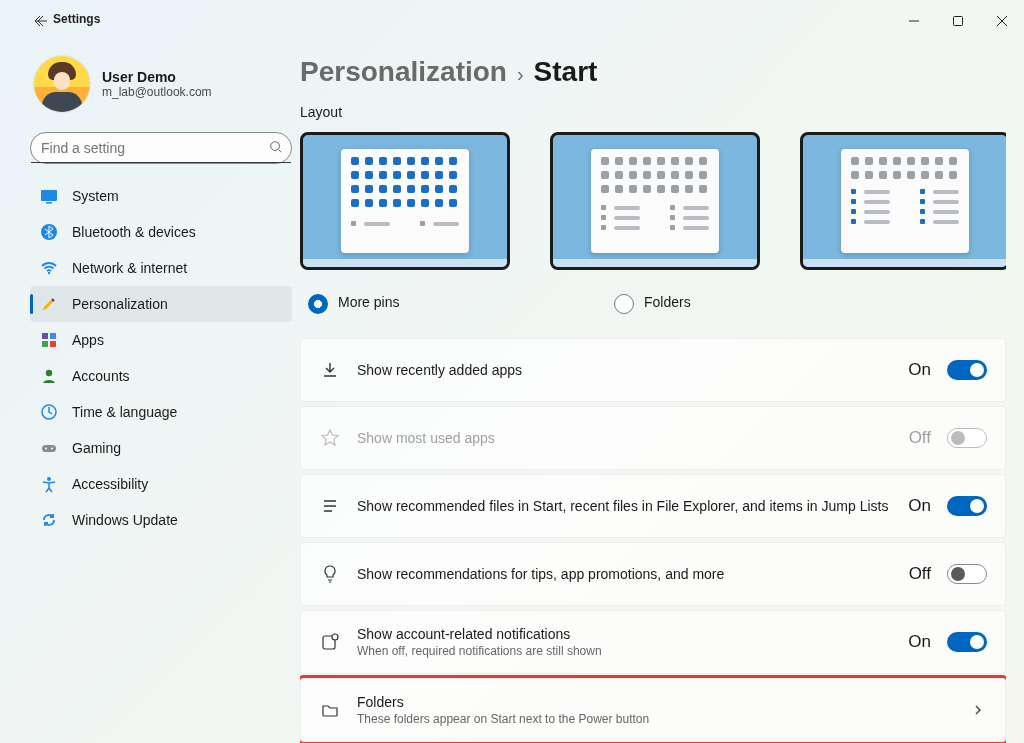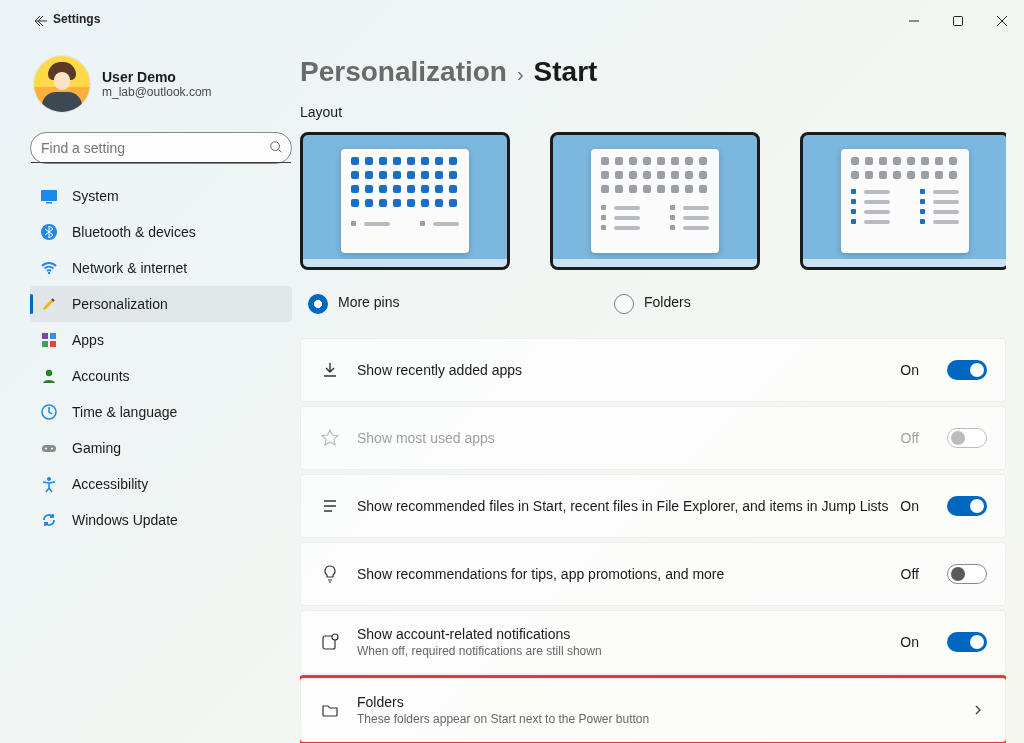--- a/index.html
+++ b/index.html
@@ -136,21 +136,21 @@
     min-height: 64px;
     display:flex; align-items:center;
     padding: 0 18px;
     margin-bottom: 4px;
   }
   .card .card-ic { width:22px; display:flex; align-items:center; justify-content:center; margin-right:16px;}
   .card .card-body { flex:1; }
   .card .card-title { font-size:14px; }
   .card .card-sub { font-size:12px; color:#666; margin-top:2px;}
   .card.disabled .card-title{ color:#a0a0a0;}
-  .card .state-label{ font-size:14px; margin-right:28px;}
+  .card .state-label{ font-size:17px; margin-right:16px;}
   .card.disabled .state-label{ color:#a0a0a0;}
 
   .toggle{
     width:40px; height:20px; border-radius:10px; position:relative;
     cursor:pointer;
   }
   .toggle.on{ background:#0067c0;}
   .toggle.on::after{
     content:""; position:absolute; right:3px; top:3px; width:14px;height:14px;
     background:#fff; border-radius:50%;

